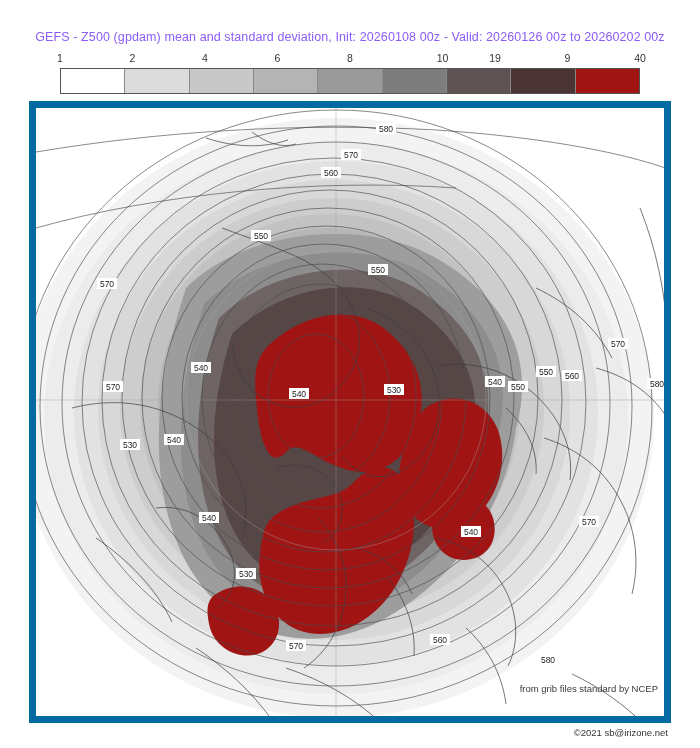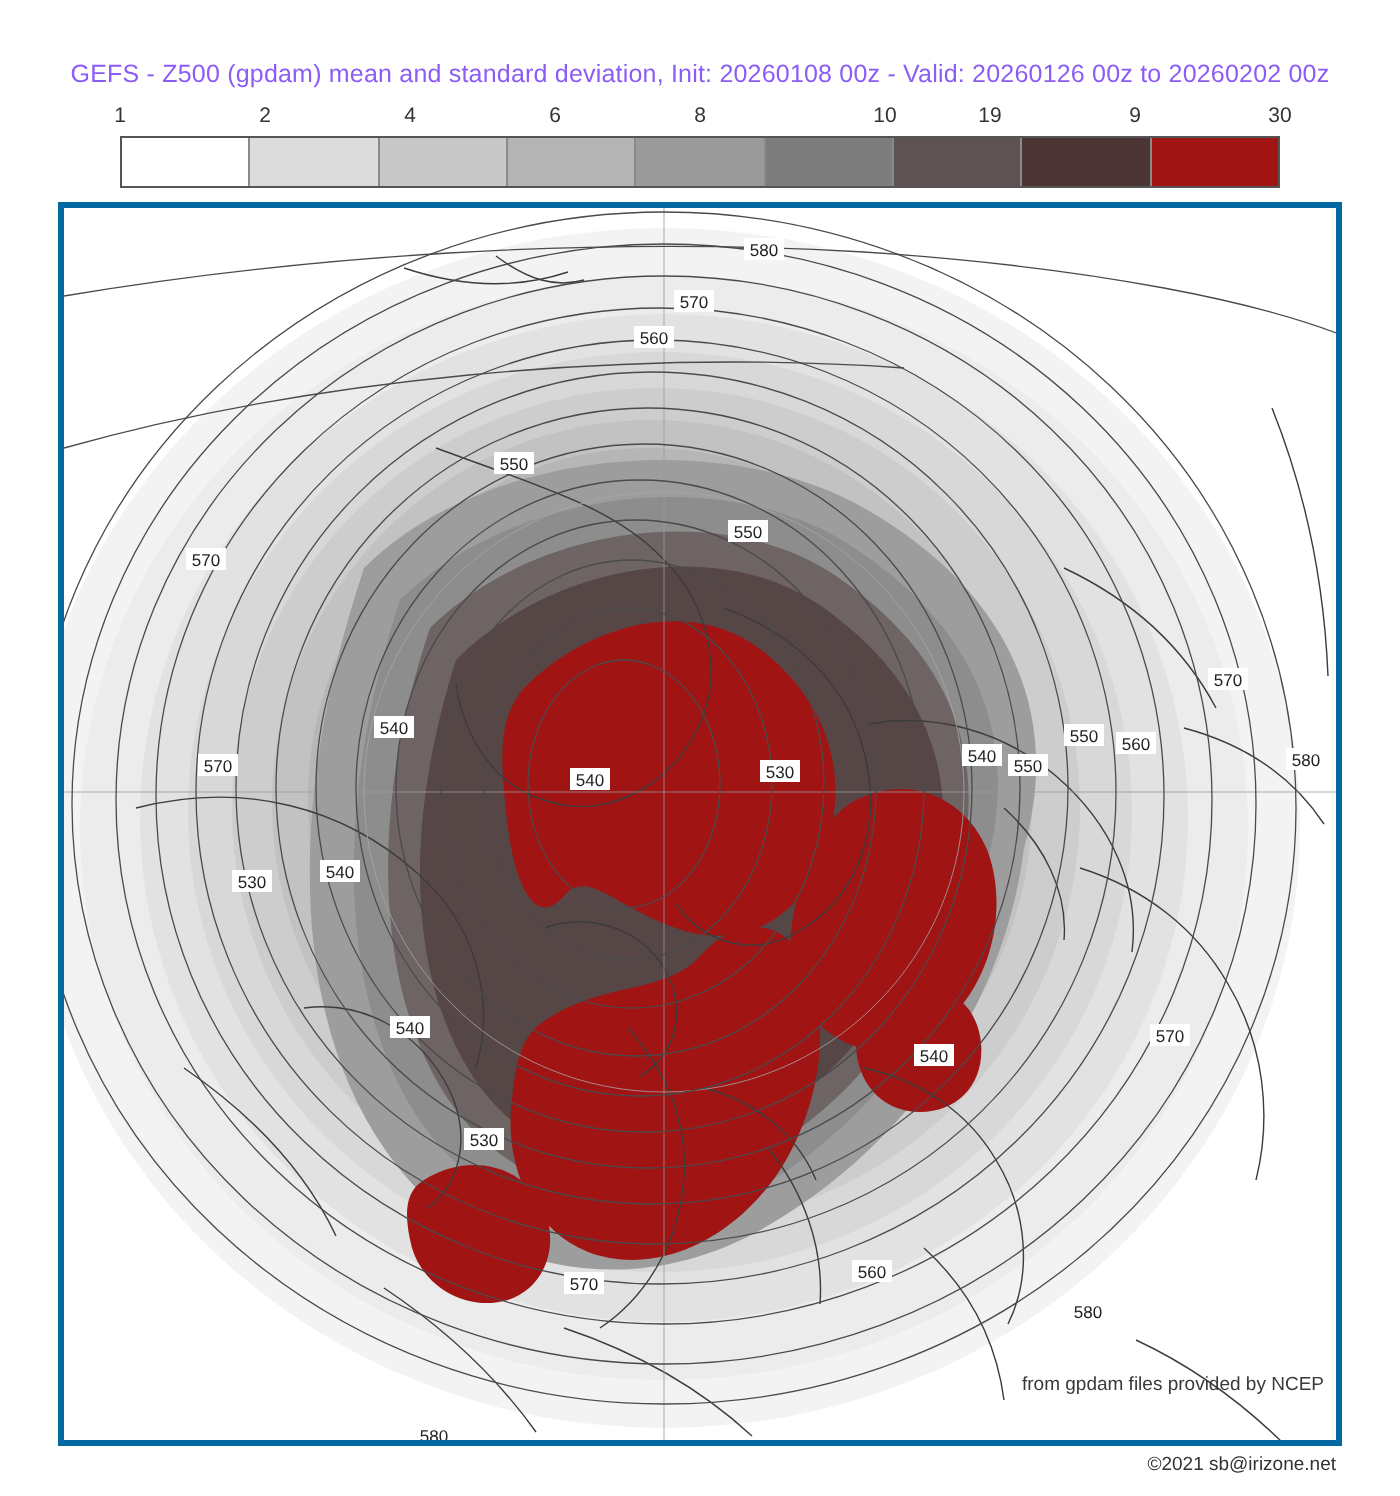--- a/index.html
+++ b/index.html
@@ -35,21 +35,21 @@
     box-sizing:border-box;
     display:flex;
   }
   .cbar div{height:100%;flex:1 1 auto;border-right:1px solid #8a8a8a;}
   .cbar div:last-child{border-right:none;}
 
   
   .map-frame{
     position:absolute;left:29px;top:101px;
     width:642px;height:622px;
-    border:3px solid #0369a1;
+    border:7px solid #0369a1;
     box-sizing:border-box;
     background:#ffffff;
     overflow:hidden;
   }
   .map-svg{position:absolute;left:0;top:0;}
 
   .credit{
     position:absolute;right:6px;bottom:22px;
     font-size:9.5px;color:#3a3a3a;
     text-align:right;
@@ -74,21 +74,21 @@
   <div class="cbar-wrap">
     <div class="cbar-ticks" id="cbar-ticks">
         <span style="left: 0px;">1</span>
         <span style="left: 72.5px;">2</span>
         <span style="left: 145px;">4</span>
         <span style="left: 217.5px;">6</span>
         <span style="left: 290px;">8</span>
         <span style="left: 362.5px; margin-left: 20px;">10</span>
         <span style="left: 435px;">19</span>
         <span style="left: 507.5px;">9</span>
-        <span style="left: 580px;">30</span>
+        <span style="left: 580px;">40</span>
       </div>
     <div class="cbar" id="cbar">
         <div style="background: rgb(255, 255, 255);"></div>
         <div style="background: rgb(220, 220, 220);"></div>
         <div style="background: rgb(200, 200, 200);"></div>
         <div style="background: rgb(180, 180, 180);"></div>
         <div style="background: rgb(154, 154, 154);"></div>
         <div style="background: rgb(125, 125, 125);"></div>
         <div style="background: rgb(94, 83, 83);"></div>
         <div style="background: rgb(74, 52, 52);"></div>
@@ -251,17 +251,17 @@
           <text x="260" y="541" text-anchor="middle" class="clabel">570</text>
           <rect x="394" y="526" width="20" height="11" fill="#ffffff" stroke="none"></rect>
           <text x="404" y="535" text-anchor="middle" class="clabel">560</text>
           <rect x="502" y="546" width="20" height="11" fill="#ffffff" stroke="none"></rect>
           <text x="512" y="555" text-anchor="middle" class="clabel">580</text>
           <rect x="175" y="608" width="20" height="11" fill="#ffffff" stroke="none"></rect>
           <text x="185" y="617" text-anchor="middle" class="clabel">580</text>
         </g>
     </svg>
 
-    <div class="credit">from gpdam files provided by NCEP</div>
+    <div class="credit">from grib files standard by NCEP</div>
   </div>
 
   <div class="copyright">©2021 sb@irizone.net</div>
 </div>
 
 </body></html>

